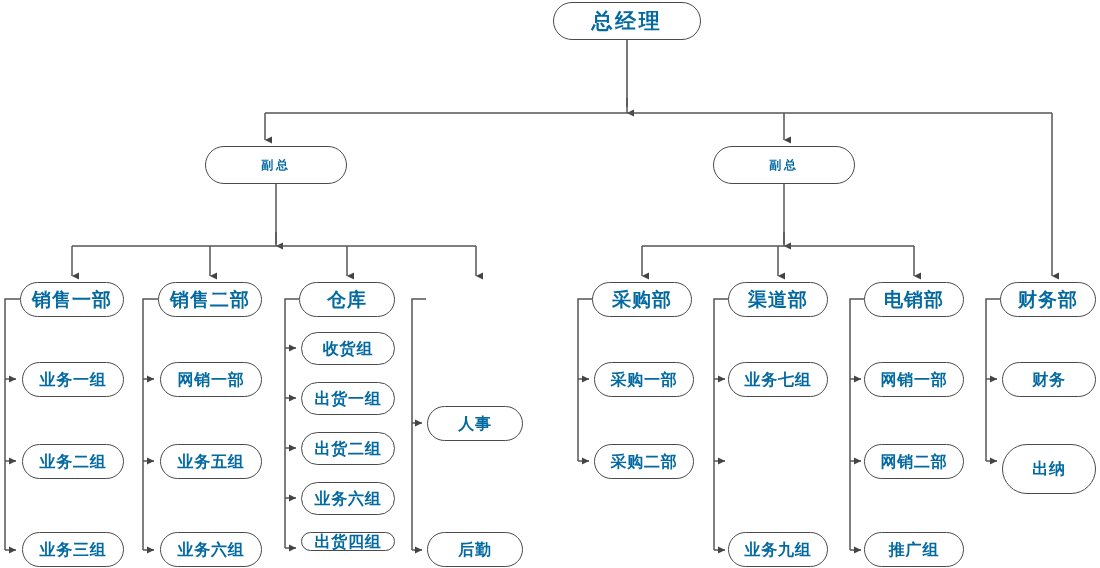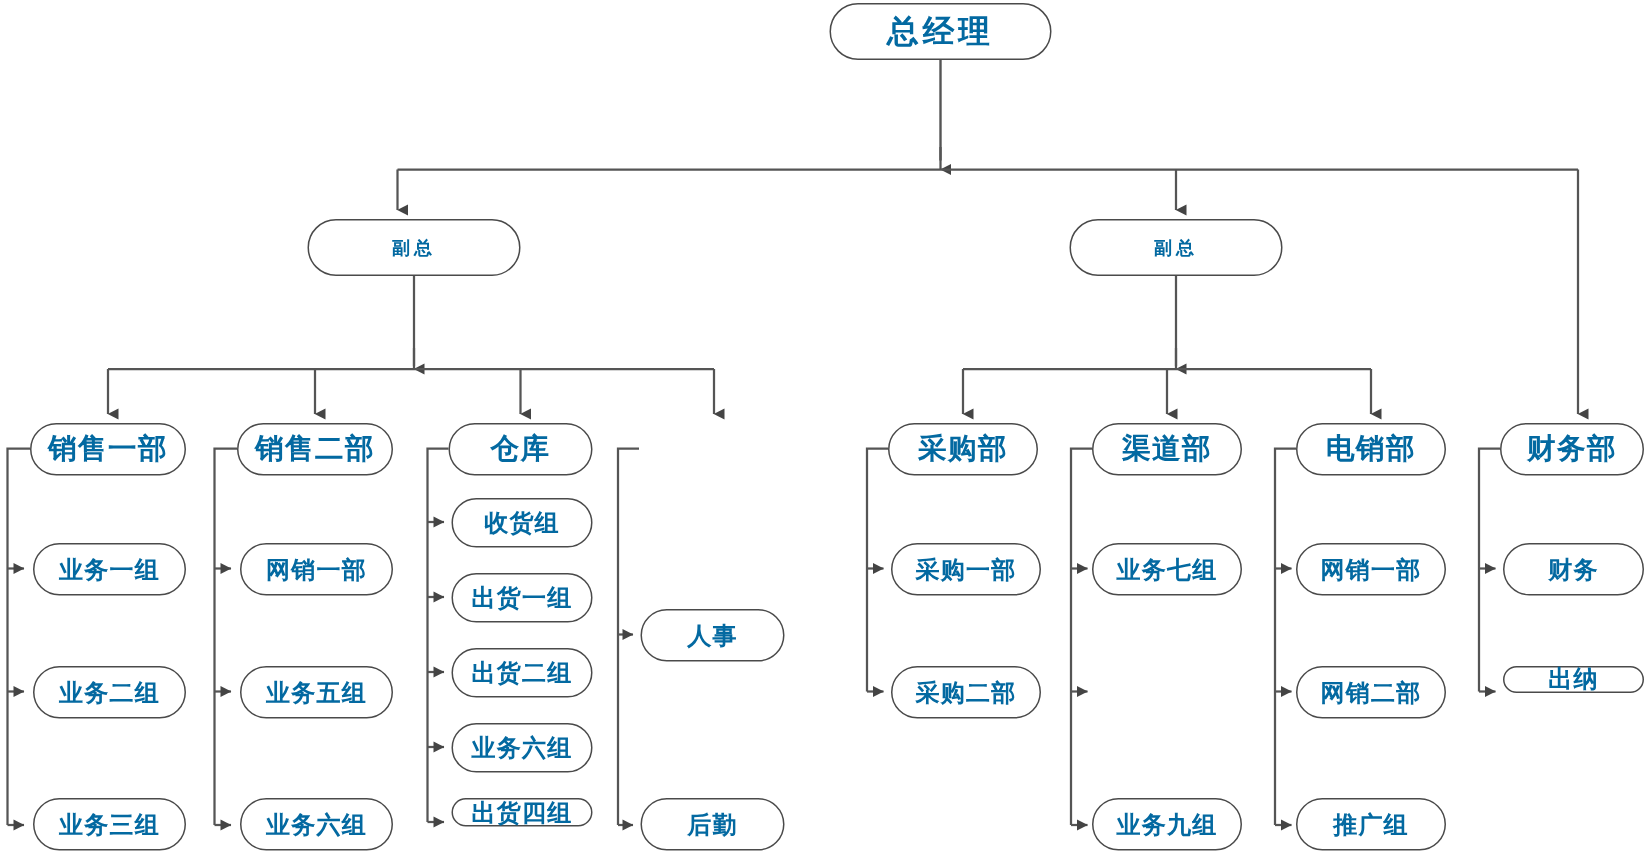--- a/index.html
+++ b/index.html
@@ -163,15 +163,15 @@
   <div class="node lvl3" style="left:594px;top:444px;width:100px;height:35px;">采购二部</div>
 
   <div class="node lvl3" style="left:728px;top:362px;width:100px;height:35px;">业务七组</div>
   <div class="node lvl3" style="left:728px;top:532px;width:100px;height:35px;">业务九组</div>
 
   <div class="node lvl3" style="left:864px;top:362px;width:100px;height:35px;">网销一部</div>
   <div class="node lvl3" style="left:864px;top:444px;width:100px;height:35px;">网销二部</div>
   <div class="node lvl3" style="left:864px;top:532px;width:100px;height:35px;">推广组</div>
 
   <div class="node lvl3" style="left:1002px;top:362px;width:94px;height:35px;">财务</div>
-  <div class="node lvl3" style="left:1002px;top:444px;width:94px;height:18px;">出纳</div>
+  <div class="node lvl3" style="left:1002px;top:444px;width:94px;height:50px;">出纳</div>
 
 </div>
 
 </body></html>

